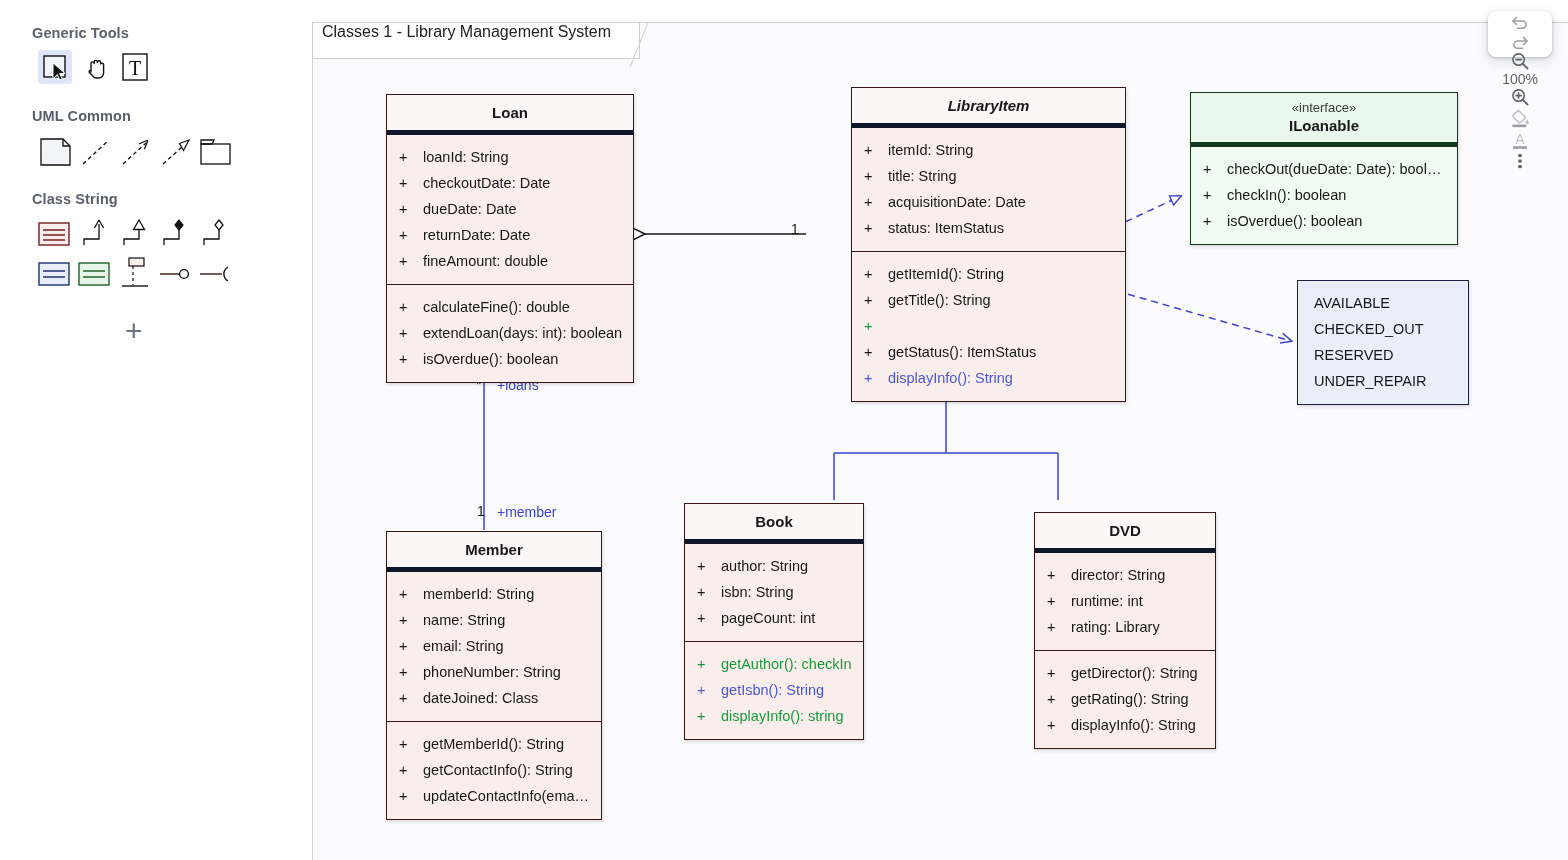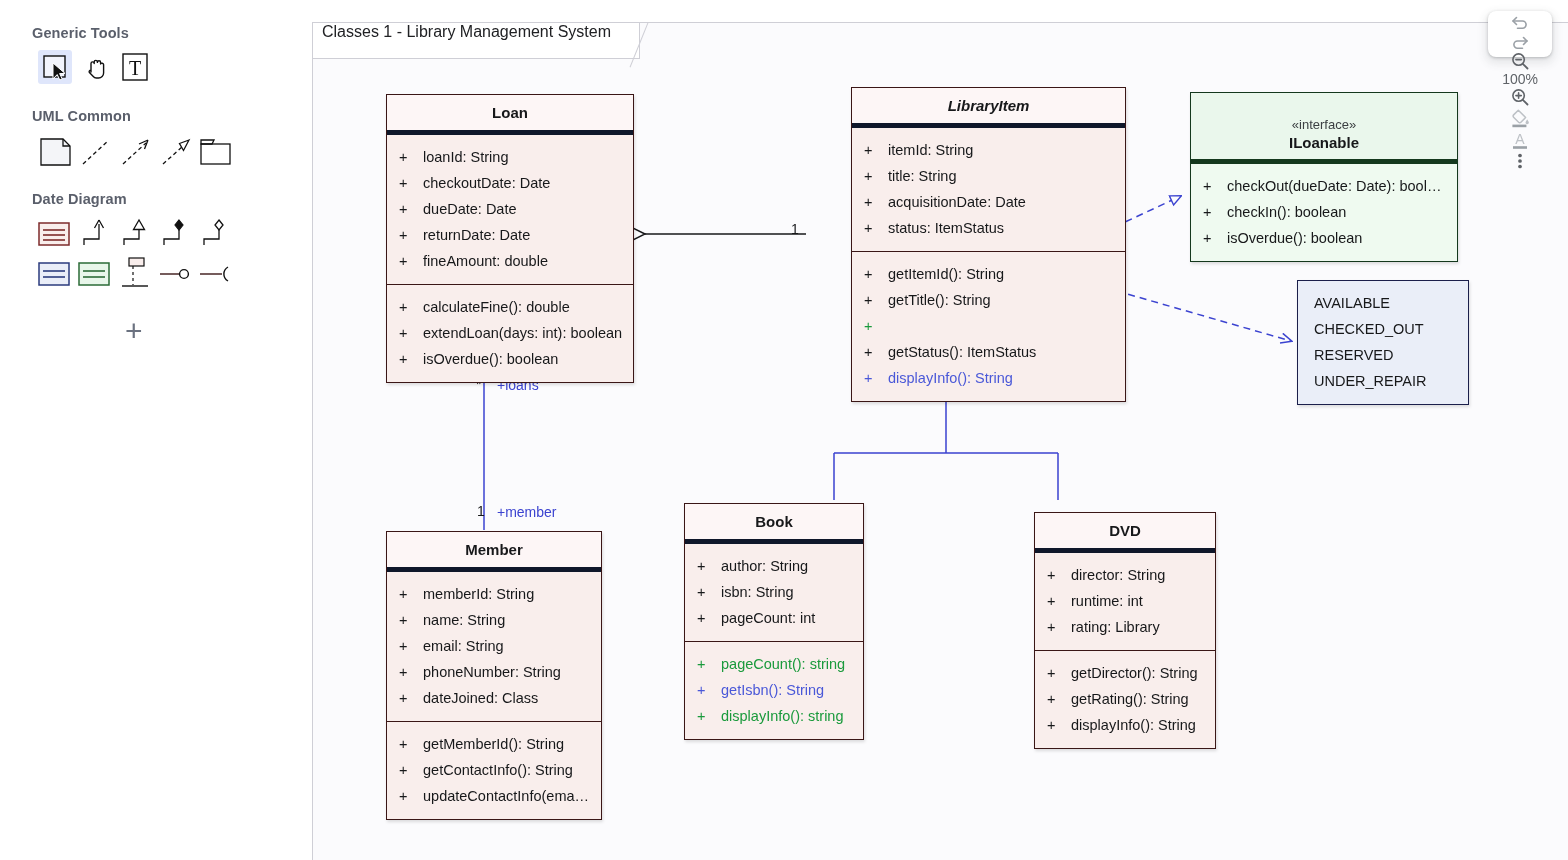--- a/index.html
+++ b/index.html
@@ -99,21 +99,21 @@
     box-shadow: 1px 2px 3px rgba(0,0,0,.13);
     z-index: 10;
   }
   .uml .hdr {
     background: #fdf6f6;
     border-bottom: 5px solid #0f172a;
     text-align: center;
     font-size: 15px; font-weight: 700; color: #17181a;
     padding: 9px 6px;
   }
-  .uml .hdr.two-line { padding: 24px 6px 8px; }
+  .uml .hdr.two-line { padding: 7px 6px 8px; }
   .uml .stereo {
     display: block; font-size: 13px; font-weight: 400;
     color: #3c4043; margin-bottom: 2px;
   }
   .uml .hdr.abstract { font-style: italic; }
   .uml .comp {
     padding: 9px 0 10px;
     border-bottom: 1px solid #3a1616;
   }
   .uml .comp.last { border-bottom: none; }
@@ -200,21 +200,21 @@
         <path d="M31 4 L21.5 7.5 L25.5 14.5 Z" fill="#fff" stroke="#111" stroke-width="1.3"></path>
       </svg>
     </div>
     <div class="tool" style="left:184px; top:136px;">
       <svg width="36" height="32" viewBox="0 0 36 32">
         <path d="M3 8 H14 L16 4 H3 Z" fill="none" stroke="#111" stroke-width="1.3"></path>
         <rect x="3" y="8" width="29" height="20" fill="none" stroke="#111" stroke-width="1.3"></rect>
       </svg>
     </div>
 
-    <div class="sec-title" style="left:18px; top:191px;">Date Diagram</div>
+    <div class="sec-title" style="left:18px; top:191px;">Class String</div>
 
     <div class="tool" style="left:23px; top:219px;">
       <svg width="34" height="30" viewBox="0 0 34 30">
         <rect x="2" y="4" width="30" height="22" fill="#f9eeec" stroke="#7d2b2b" stroke-width="1.5"></rect>
         <line x1="6" y1="11" x2="28" y2="11" stroke="#7d2b2b" stroke-width="1.6"></line>
         <line x1="6" y1="16" x2="28" y2="16" stroke="#7d2b2b" stroke-width="1.6"></line>
         <line x1="6" y1="21" x2="28" y2="21" stroke="#7d2b2b" stroke-width="1.6"></line>
       </svg>
     </div>
     <div class="tool" style="left:65px; top:217px;">
@@ -498,21 +498,21 @@
               <span class="txt">isbn: String</span>
             </div>
           <div class="row">
               <span class="vis">+</span>
               <span class="txt">pageCount: int</span>
             </div>
         </div>
         <div class="comp last">
           <div class="row m-green">
               <span class="vis">+</span>
-              <span class="txt">pageCount(): string</span>
+              <span class="txt">getAuthor(): checkIn</span>
             </div>
           <div class="row m-blue">
               <span class="vis">+</span>
               <span class="txt">getIsbn(): String</span>
             </div>
           <div class="row m-green">
               <span class="vis">+</span>
               <span class="txt">displayInfo(): string</span>
             </div>
         </div>

